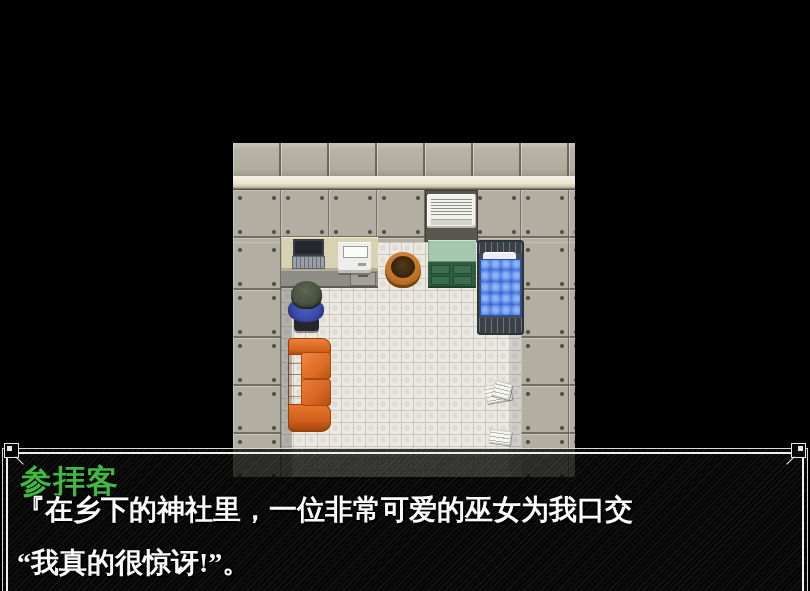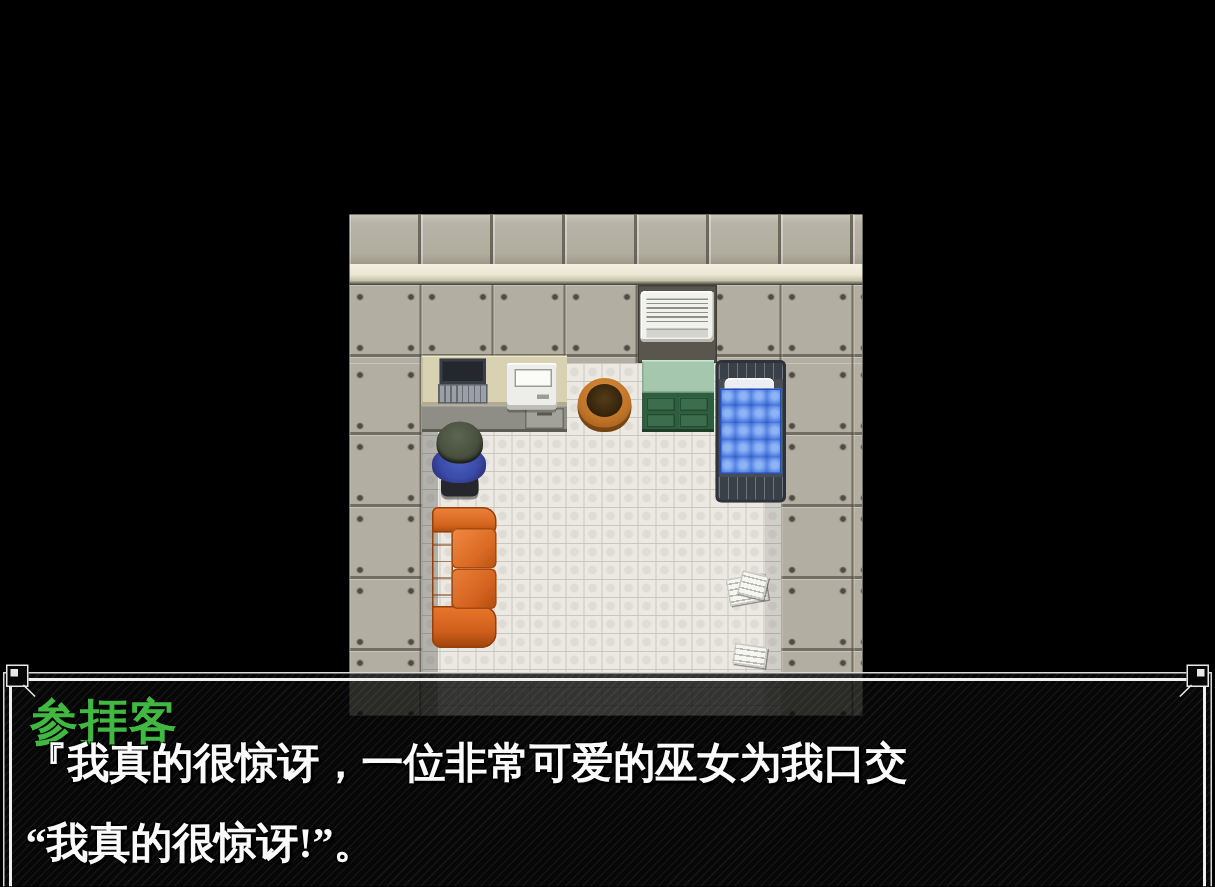--- a/index.html
+++ b/index.html
@@ -223,17 +223,17 @@
     <div class="dialog-inner"></div>
     <div class="corner corner-l">
       <div class="sq"></div>
       <div class="diag"></div>
     </div>
     <div class="corner corner-r">
       <div class="sq"></div>
       <div class="diag"></div>
     </div>
     <div class="speaker" style="color: rgb(65, 184, 65);">参拝客</div>
-    <div class="msg msg-1" style="color: rgb(250, 250, 250);">『我真的很惊讶，一位非常可爱的巫女为我口交</div>
+    <div class="msg msg-1" style="color: rgb(250, 250, 250);">『在乡下的神社里，一位非常可爱的巫女为我口交</div>
     <div class="msg msg-2" style="color: rgb(250, 250, 250);">“我真的很惊讶!”。</div>
   </div>
 
 </div>
 
 </body></html>

